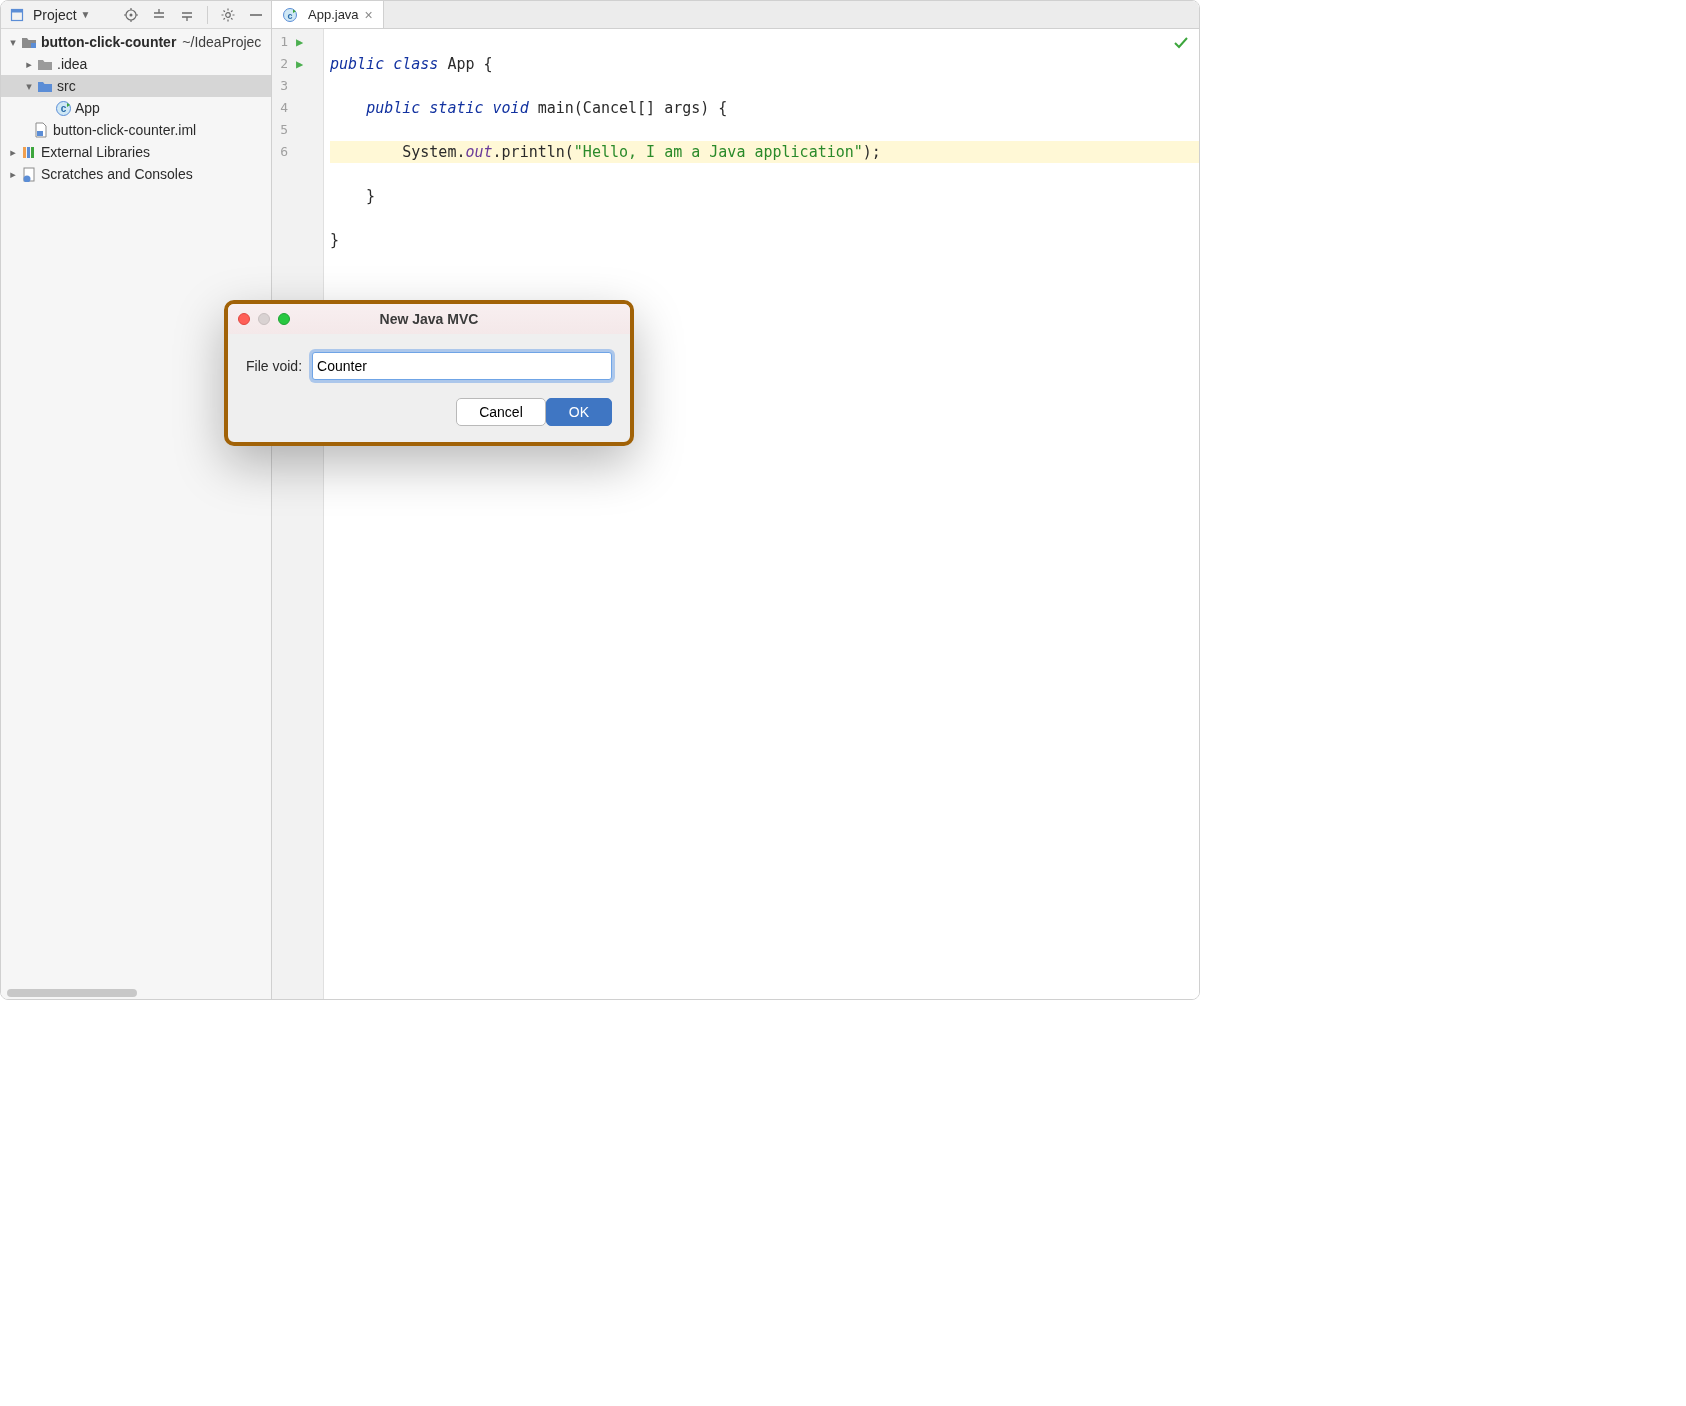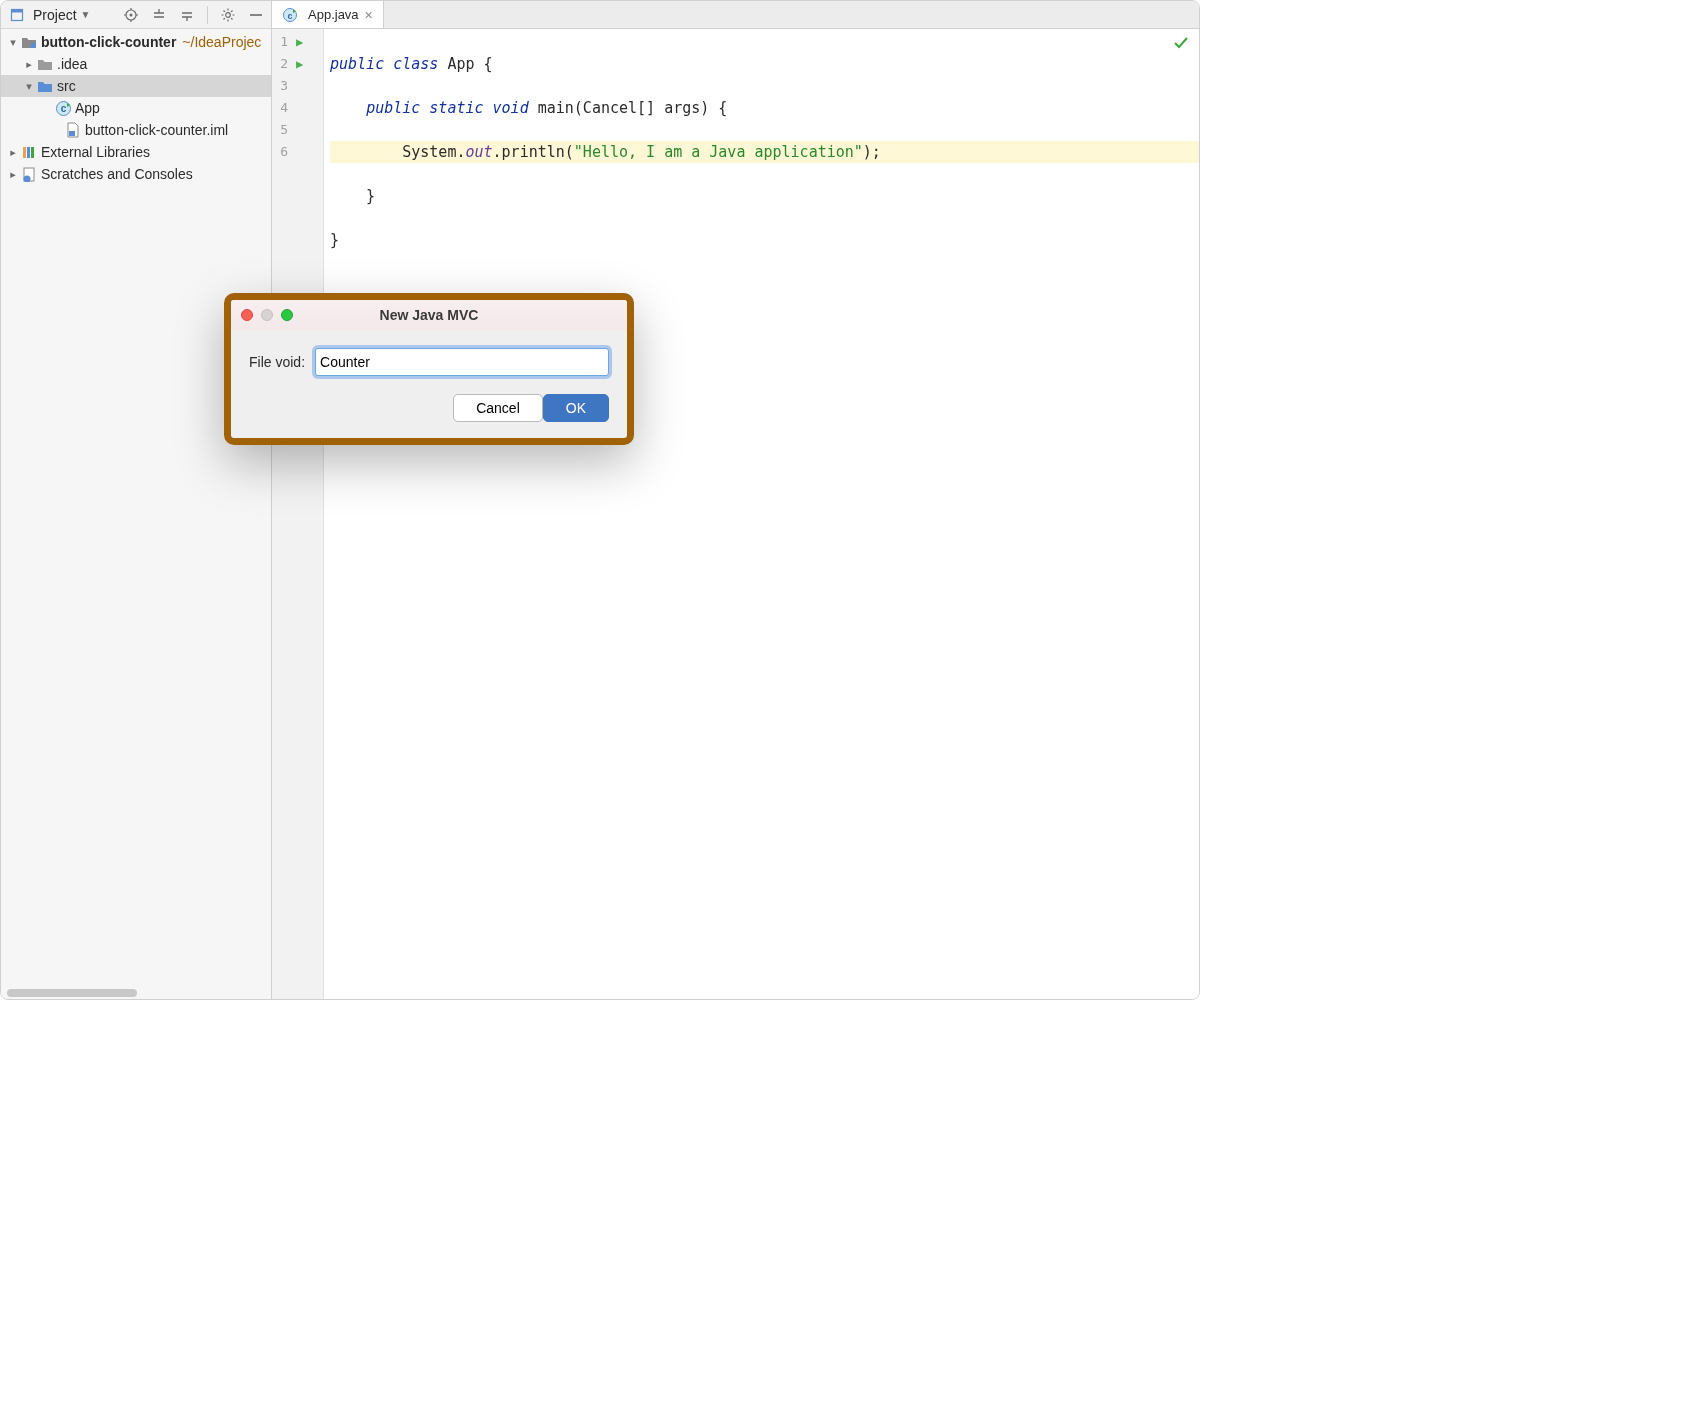--- a/index.html
+++ b/index.html
@@ -77,21 +77,21 @@
     color: #6b6b6b;
     font-size: 11px;
   }
   .ic {
     width: 16px; height: 16px;
     display: inline-flex; align-items: center; justify-content: center;
     margin-right: 4px;
     flex: 0 0 16px;
   }
   .bold { font-weight: 600; }
-  .dim { color: #a16207; margin-left: 6px; }
+  .dim { color: #404040; margin-left: 6px; }
 
   .hscroll {
     height: 12px;
     display: flex; align-items: center;
     padding: 0 6px;
   }
   .hscroll .thumb {
     height: 8px; width: 130px;
     background: #c8c8c8;
     border-radius: 4px;
@@ -168,24 +168,24 @@
 
   .check {
     position: absolute;
     top: 6px; right: 10px;
     color: #3da63d;
   }
 
   
   .modal {
     position: absolute;
-    left: 224px; top: 293px;
+    left: 224px; top: 300px;
     width: 410px;
     background: #efefef;
-    border: 7px solid #a16207;
+    border: 4px solid #a16207;
     border-radius: 10px;
     box-shadow: 0 18px 50px rgba(0,0,0,0.28);
     overflow: hidden;
   }
   .m-titlebar {
     height: 30px;
     background: linear-gradient(#f8eff0,#f4e8e9);
     display: flex; align-items: center;
     padding: 0 10px;
     position: relative;
@@ -326,21 +326,21 @@
         <span class="ic">
           <svg width="15" height="15" viewBox="0 0 15 15">
               <circle cx="7.5" cy="7.5" r="7" fill="#cfe8f5" stroke="#5b8dd6"></circle>
               <text x="7.5" y="11" text-anchor="middle" font-size="10" font-family="Arial" fill="#2a6aa8" font-weight="bold">c</text>
               <path d="M11 2 L14 4 L11 6 z" fill="#3da63d"></path>
             </svg>
         </span>
         <span>App</span>
       </div>
 
-      <div class="row" style="padding-left:64px">
+      <div class="row" style="padding-left:32px">
         <span class="ic">
           <svg width="14" height="16" viewBox="0 0 14 16">
               <path d="M2 1h7l3 3v11H2z" fill="#fff" stroke="#8b8b8b"></path>
               <rect x="3" y="9" width="6" height="5" fill="#5b8dd6"></rect>
             </svg>
         </span>
         <span>button-click-counter.iml</span>
       </div>
 
       <div class="row" style="padding-left:6px">

